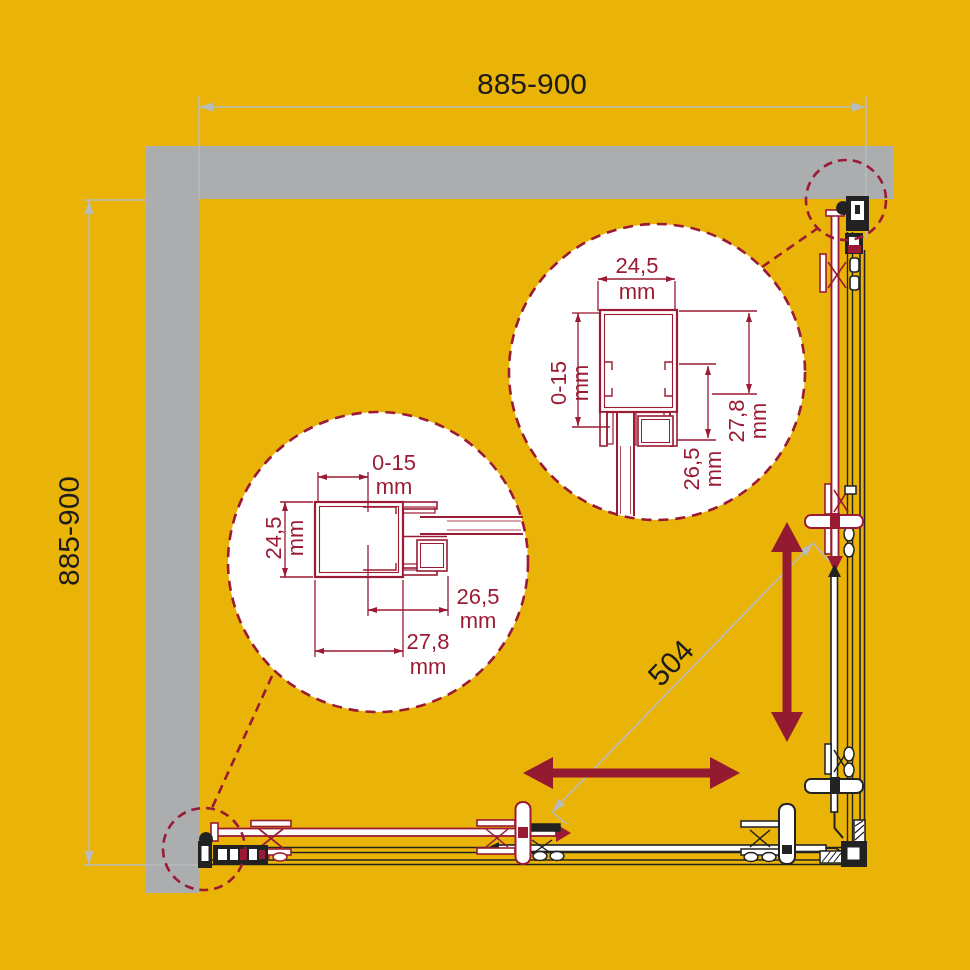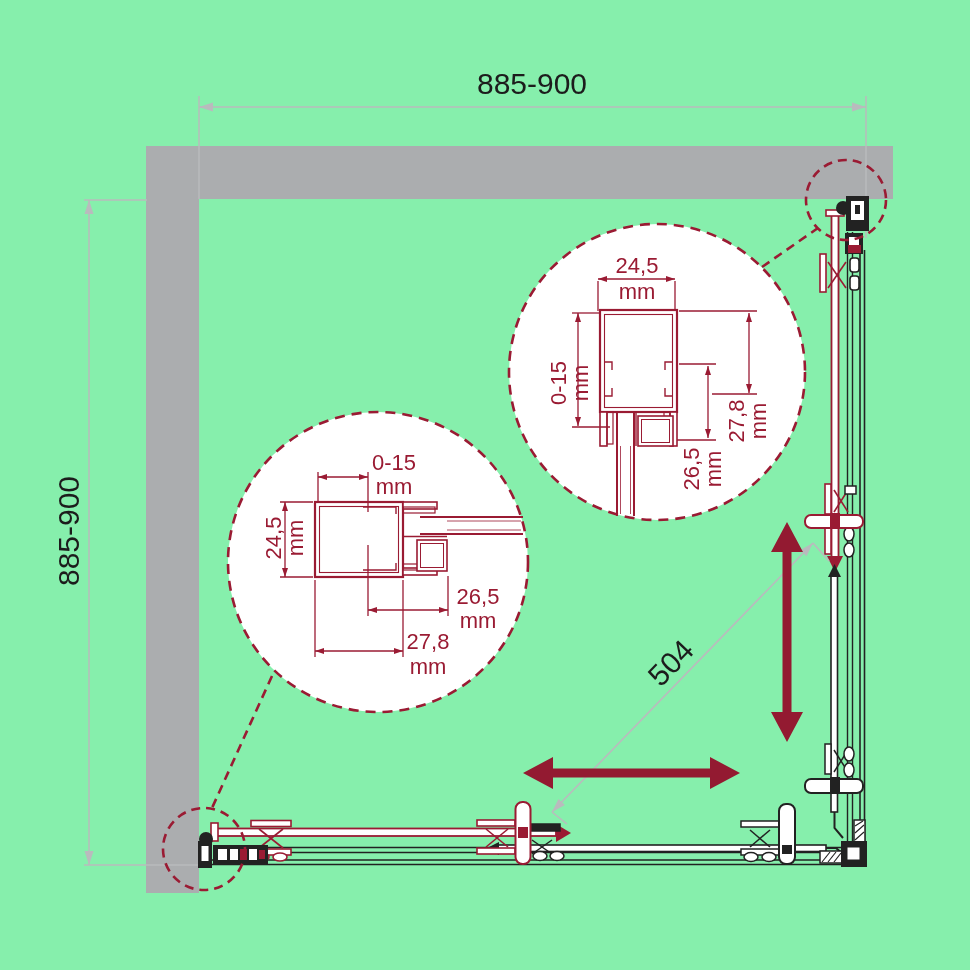--- a/index.html
+++ b/index.html
@@ -1,16 +1,16 @@
 <!DOCTYPE html>
 <html><head>
 <meta charset="utf-8">
 <style>
   html,body{margin:0;padding:0;background:#fff;}
-  #canvas{position:relative;width:970px;height:970px;background:#86efac;overflow:hidden;
+  #canvas{position:relative;width:970px;height:970px;background:#eab308;overflow:hidden;
           font-family:"Liberation Sans",sans-serif;}
   .wall{position:absolute;background:#ABADAF;}
   svg.layer{position:absolute;left:0;top:0;}
   .lbl{position:absolute;color:#9A1B33;font-size:22px;line-height:1.02;text-align:center;
        transform:translate(-50%,-50%);white-space:nowrap;}
   .lbl.rot{transform:translate(-50%,-50%) rotate(-90deg);}
   .lbl .ln{display:block;}
   .dimtxt{position:absolute;color:#1c1c1c;font-size:30px;text-align:center;
           transform:translate(-50%,-50%);white-space:nowrap;}
   .dimtxt.rot{transform:translate(-50%,-50%) rotate(-90deg);}

